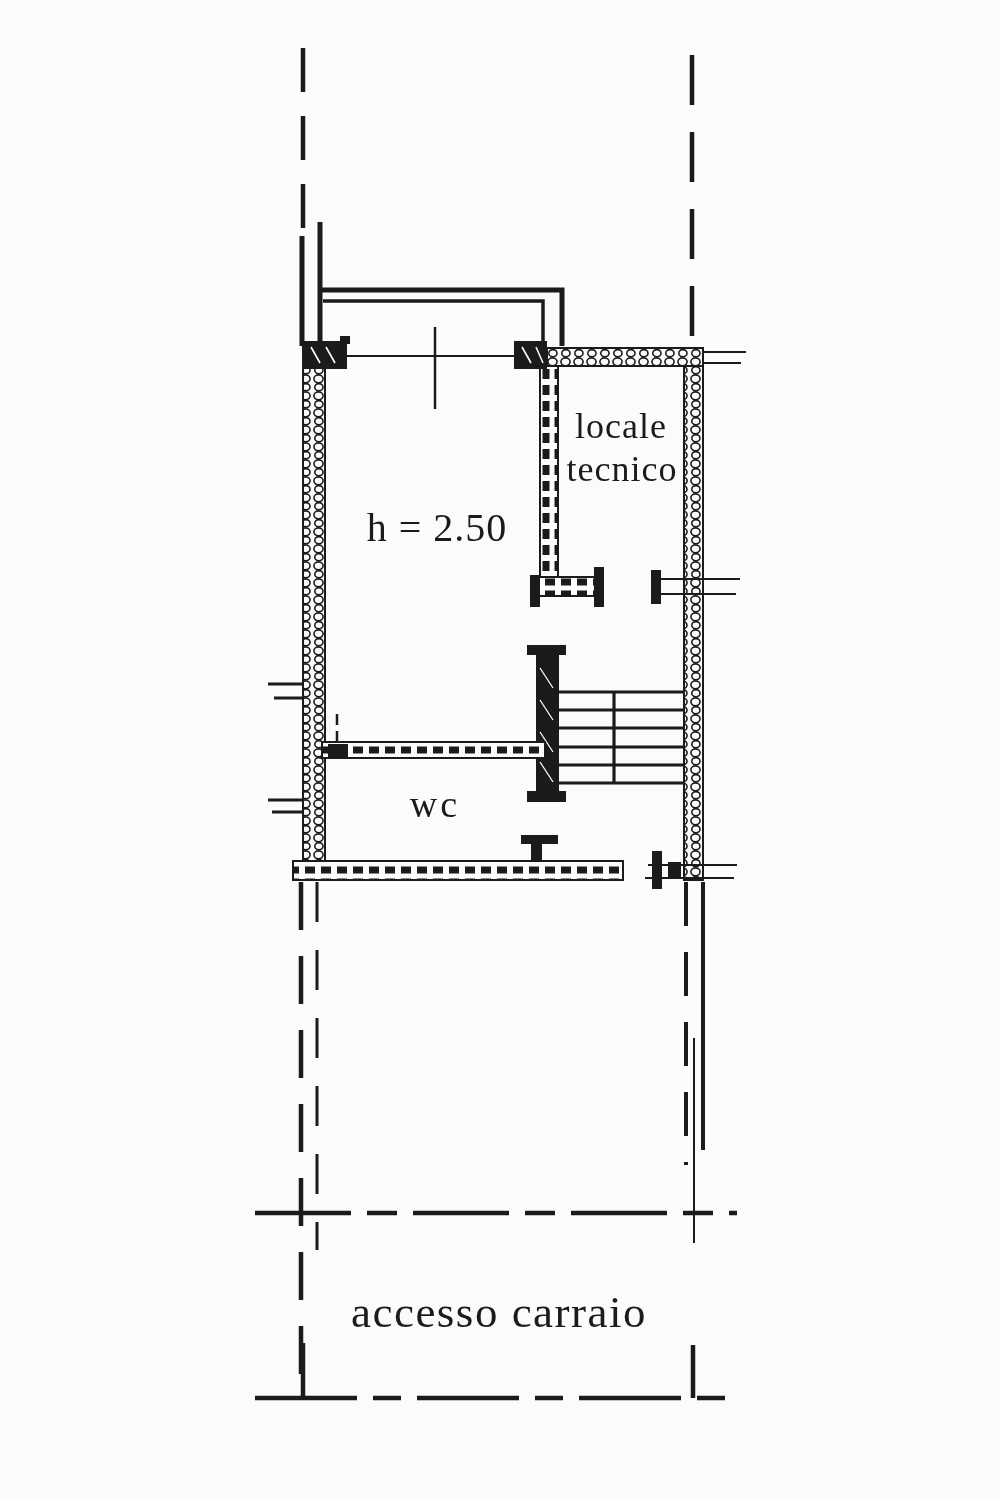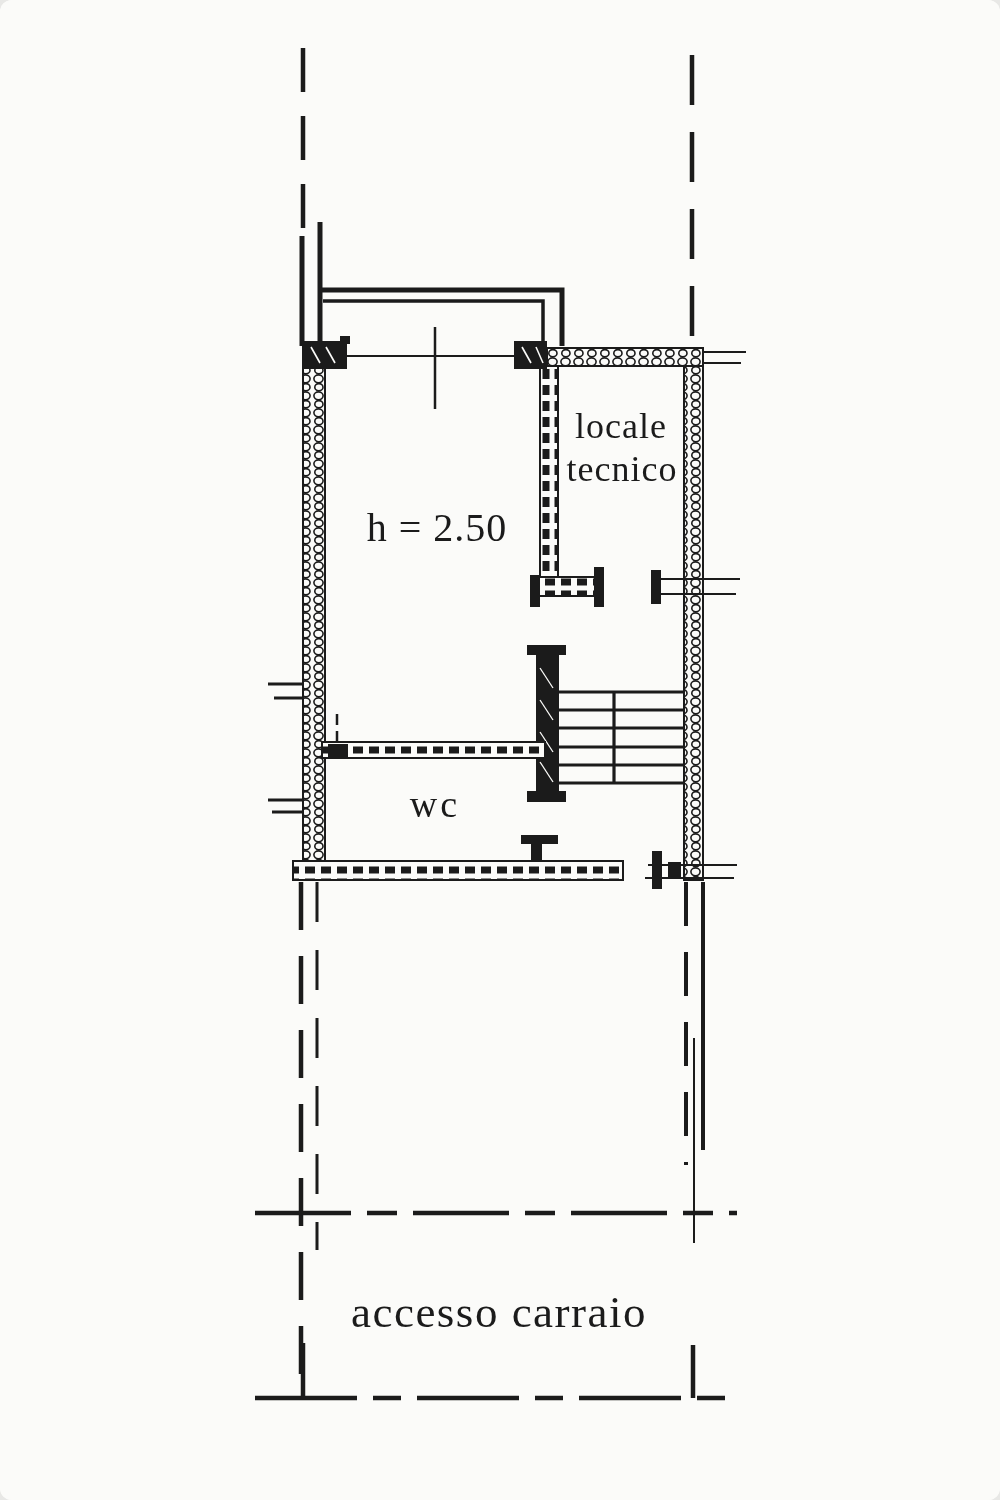--- a/index.html
+++ b/index.html
@@ -2,21 +2,20 @@
 <html><head>
 <meta charset="utf-8">
 <style>
   html, body { margin: 0; padding: 0; background: #e8e8e6; }
   .sheet {
     position: relative;
     width: 1000px;
     height: 1500px;
     background: #fbfbf9;
     overflow: hidden;
-    border-radius: 12px;
   }
   svg { display: block; width: 100%; height: 100%; }
   .plan-text {
     font-family: "Liberation Serif", "DejaVu Serif", serif;
     fill: #1b1b1b;
   }
   .ink { stroke: #1b1b1b; }
 </style>
 </head>
 <body>

